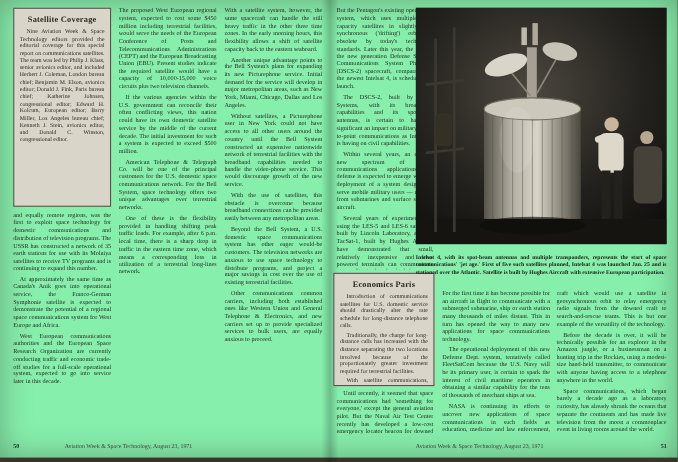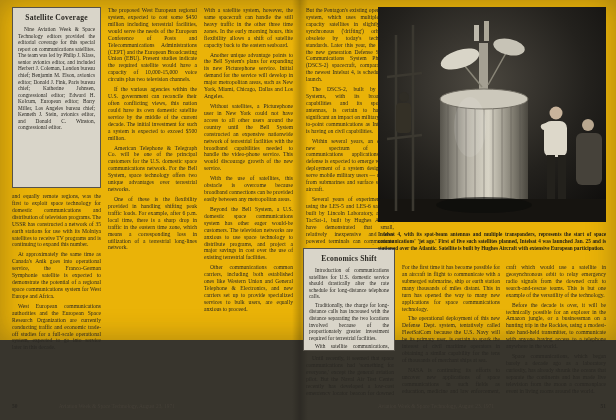--- a/index.html
+++ b/index.html
@@ -1,16 +1,16 @@
 <!DOCTYPE html>
 <html><head>
 <meta charset="utf-8">
 <style>
   html,body{margin:0;padding:0;width:616px;height:420px;overflow:hidden;background:#38352d;}
-  .spread{position:absolute;left:0;top:0;width:616px;height:340px;background:#eab308;
+  .spread{position:absolute;left:0;top:0;width:616px;height:416px;background:#86efac;
     box-shadow:inset 0 0 28px rgba(40,35,25,.35);font-family:"Liberation Serif",serif;color:#2a2823;}
   .gutter{position:absolute;left:292px;top:0;width:16px;height:420px;
     background:linear-gradient(90deg,rgba(0,0,0,0),rgba(0,0,0,.20) 50%,rgba(0,0,0,0));pointer-events:none;}
   .col{position:absolute;font-size:5.6px;line-height:1.24;text-align:justify;overflow:hidden;}
   .col p{margin:0 0 3px 0;text-indent:6px;}
   .col p.noindent{text-indent:0;}
   .sidebox{border:1px solid #56524a;background:#d9d5c9;padding:5px 5px 4px 5px;box-sizing:border-box;overflow:hidden;}
   .sidebox h3{margin:0 0 4px 0;font-size:7.6px;font-weight:bold;text-align:center;letter-spacing:.2px;}
   .sidebox p{margin:0 0 2px 0;font-size:5.3px;line-height:1.24;text-indent:6px;text-align:justify;}
   .coverage-box{position:absolute;left:0;top:0;width:89px;height:181px;}
@@ -70,21 +70,21 @@
   <div>
 
     <div class="col" style="left:306px;top:7px;width:88px;height:238px;">
       <p class="noindent">But the Pentagon's existing operational system, which uses multiple low-capacity satellites in slightly sub-synchronous ('drifting') orbit, is obsolete by today's technology standards. Later this year, the first of the new generation Defense Satellite Communications System Phase 2 (DSCS-2) spacecraft, comparable to the newest Intelsat 4, is scheduled for launch.</p>
       <p>The DSCS-2, built by TRW Systems, with its broad-band capabilities and its spot-beam antennas, is certain to have as significant an impact on military point-to-point communications as Intelsat 4 is having on civil capabilities.</p>
       <p>Within several years, an entirely new spectrum of space communications applications for defense is expected to emerge with the deployment of a system designed to serve mobile military users — ranging from submarines and surface ships to aircraft.</p>
       <p>Several years of experimentation, using the LES-5 and LES-6 satellites, built by Lincoln Laboratory, and the TacSat-1, built by Hughes Aircraft, have demonstrated that small, relatively inexpensive and low-powered terminals can communicate via satellite in the ultra-high-frequency (UHF) band.</p>
     </div>
 
     <div class="sidebox" style="position:absolute;left:303px;top:248px;width:92px;height:103px;">
-      <h3>Economics Shift</h3>
+      <h3>Economics Paris</h3>
       <p>Introduction of communications satellites for U.S. domestic service should drastically alter the rate schedule for long-distance telephone calls.</p>
       <p>Traditionally, the charge for long-distance calls has increased with the distance separating the two locations involved because of the proportionately greater investment required for terrestrial facilities.</p>
       <p>With satellite communications, however, a signal travels approximately the same distance in a conversation between parties in New York and Cleveland as between parties in New York and Los Angeles, and the two conversations require the same amount of satellite power and bandwidth.</p>
     </div>
 
     <div class="col" style="left:306px;top:355px;width:88px;height:40px;">
       <p>Until recently, it seemed that space communications had 'something for everyone,' except the general aviation pilot. But the Naval Air Test Center recently has developed a low-cost emergency locator beacon for downed air-</p>
     </div>
 
     <div class="photo-wrap">

